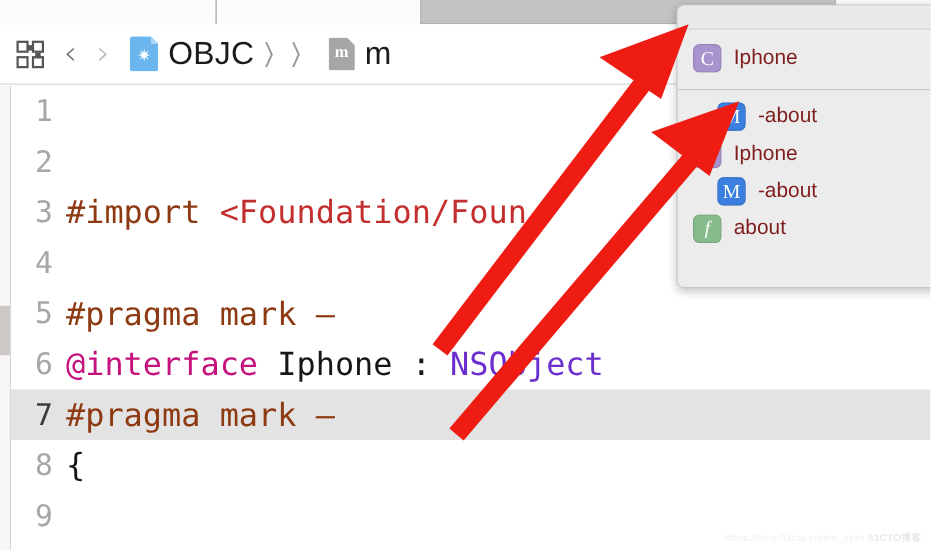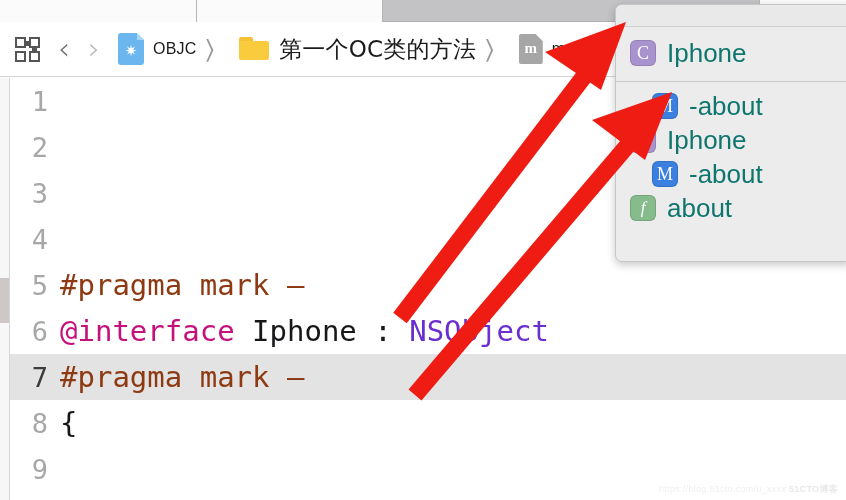--- a/index.html
+++ b/index.html
@@ -58,21 +58,21 @@
     margin-left:14px; font-weight:300;
   }
   .chev.fwd { color:#b9b9b9; margin-left:18px; }
 
   .bc-item { display:flex; align-items:center; margin-left:18px; }
   .bc-sep {
     font-size:26px; color:#9a9a9a; margin:0 7px 0 9px;
     font-family:"DejaVu Sans", sans-serif; font-weight:300;
   }
   .bc-label {
-    font-size:16px; color:#1b1b1b; letter-spacing:0.2px;
+    font-size:29px; color:#1b1b1b; letter-spacing:0.2px;
     font-family:"Liberation Sans", sans-serif;
     white-space:nowrap;
   }
   .bc-label.cjk { font-family:"DejaVu Sans", sans-serif; font-size:23px; }
 
   
   .ico-proj { width:26px; height:32px; position:relative; margin-right:9px; flex:0 0 auto; }
   .ico-proj .page {
     position:absolute; inset:0; background:#6cb6ef;
     border-radius:3px;
@@ -171,21 +171,21 @@
     width:26px; height:26px; border-radius:6px; flex:0 0 auto;
     display:flex; align-items:center; justify-content:center;
     font-family:"Liberation Serif", serif;
     font-size:18px; font-style:normal; color:#ffffff;
     margin-right:11px; border:1px solid rgba(0,0,0,0.12);
   }
   .sym.c { background:#a993cf; }
   .sym.m { background:#3b7fe0; }
   .sym.f { background:#86bb8b; font-style:italic; font-size:17px; }
   .pop-label {
-    font-size:26px; color:#0f766e;
+    font-size:19px; color:#7f1d1d;
     font-family:"Liberation Sans", sans-serif;
   }
 
   
   .arrows { position:absolute; left:0; top:0; width:846px; height:500px; pointer-events:none; }
 
   
   .watermark {
     position:absolute; right:8px; bottom:4px;
     font-size:9px; color:#efefef;
@@ -226,27 +226,20 @@
       <div class="ico-proj">
         <div class="page"></div>
           <div class="fold"></div>
         <div class="star">✷</div>
       </div>
       <div class="bc-label">OBJC</div>
     </div>
 
     <div class="bc-sep">〉</div>
 
-    <div class="bc-item">
-      <div class="ico-folder">
-        <div class="tab-f"></div>
-          <div class="body-f"></div>
-      </div>
-      <div class="bc-label cjk">第一个OC类的方法</div>
-    </div>
 
     <div class="bc-sep">〉</div>
 
     <div class="bc-item">
       <div class="ico-m">
         <div class="page"></div>
         <div class="letter">m</div>
       </div>
       <div class="bc-label">m</div>
     </div>
@@ -260,20 +253,21 @@
         <div class="code-row" style="top: 0px;">
           <div class="lineno">1</div>
           <div class="codetext"></div>
         </div>
         <div class="code-row" style="top: 46px;">
           <div class="lineno">2</div>
           <div class="codetext"></div>
         </div>
         <div class="code-row" style="top: 92px;">
           <div class="lineno">3</div>
+          <div class="codetext"><span class="tk-pre">#import </span><span class="tk-str">&lt;Foundation/Foun</span></div>
         </div>
         <div class="code-row" style="top: 138px;">
           <div class="lineno">4</div>
           <div class="codetext"></div>
         </div>
         <div class="code-row" style="top: 184px;">
           <div class="lineno">5</div>
           <div class="codetext"><span class="tk-pre">#pragma mark –</span></div>
         </div>
         <div class="code-row" style="top: 230px;">

